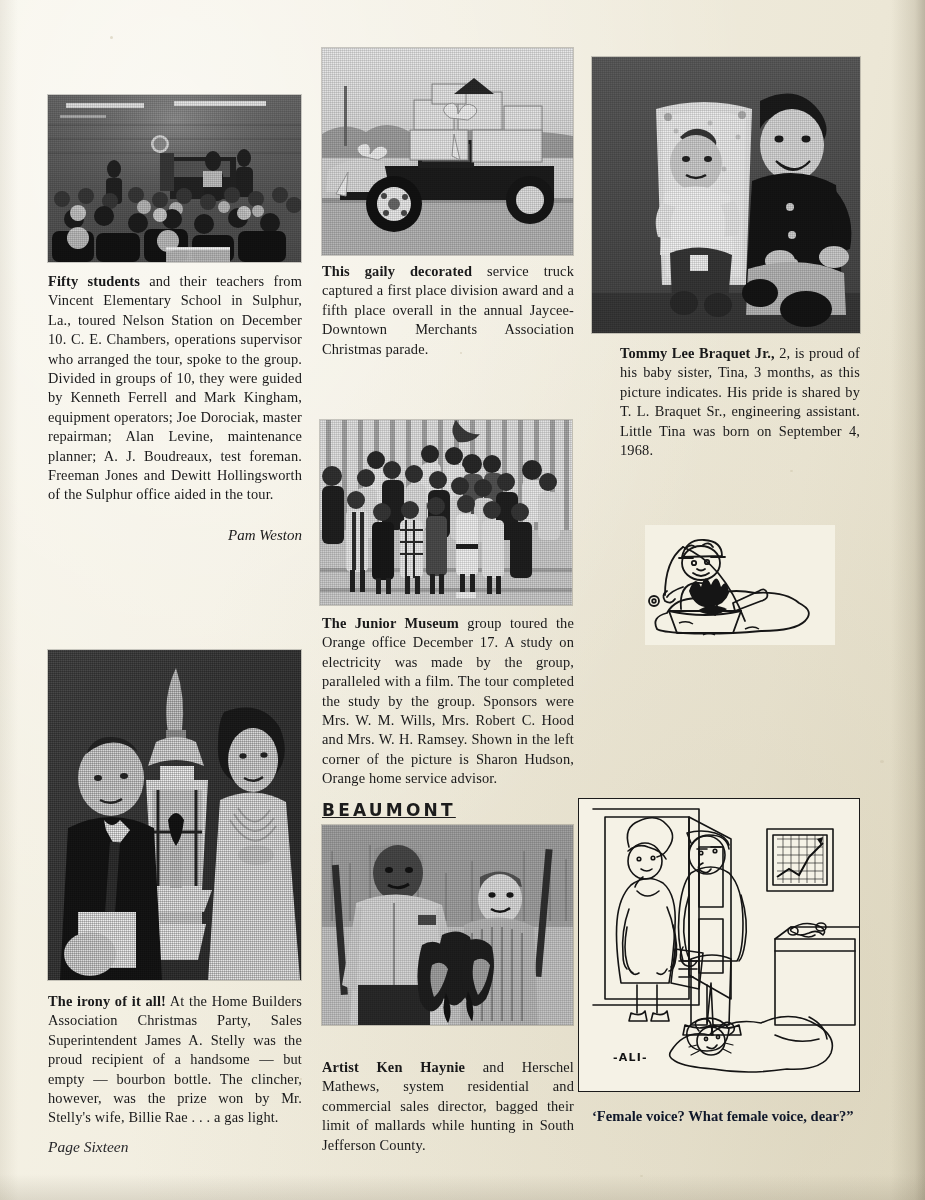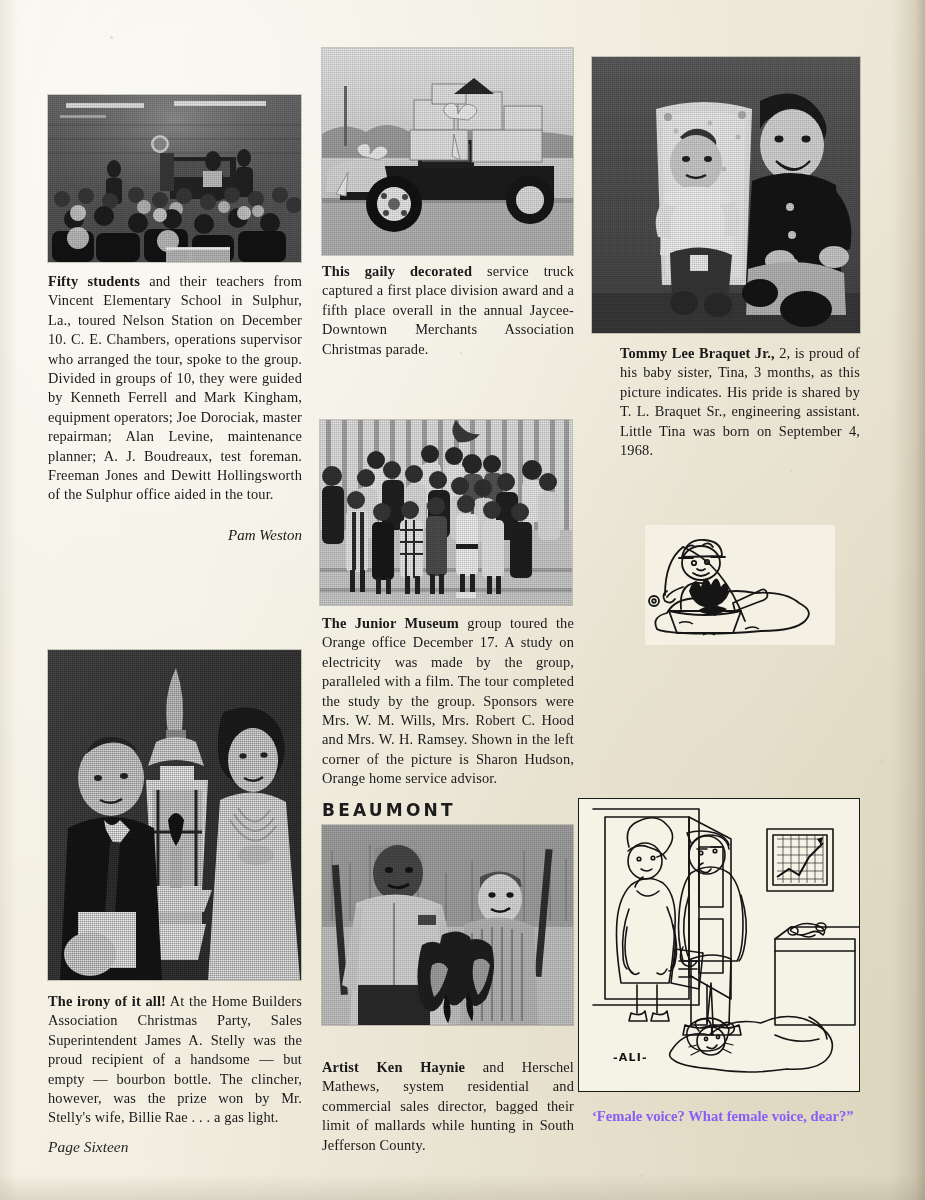--- a/index.html
+++ b/index.html
@@ -72,21 +72,21 @@
     font-family:Liberation Serif, serif;
     font-style:italic;
     font-size:15.5px;
     color:#27272a;
   }
   .cartoon-caption{
     position:absolute;
     font-family:"Liberation Serif", serif;
     font-weight:bold;
     font-size:14.6px;
-    color:#8b5cf6;
+    color:#0f172a;
     white-space:nowrap;
   }
 
   
   .photo{
     position:absolute;
     overflow:hidden;
     background:#7d7d79;
     box-shadow:0 0 0 1px rgba(60,58,50,.25);
     filter:grayscale(1) contrast(1.02);
@@ -479,21 +479,21 @@
       </g>
       <g class="halftone"></g>
     </svg>
     <div class="halftone"></div>
   </div>
 
   <div class="caption" style="left:322px;top:614px;width:252px;">
     <b>The Junior Museum</b><span> group toured the Orange office December 17. A study on electricity was made by the group, paralleled with a film. The tour completed the study by the group. Sponsors were Mrs. W. M. Wills, Mrs. Robert C. Hood and Mrs. W. H. Ramsey. Shown in the left corner of the picture is Sharon Hudson, Orange home service advisor.</span>
   </div>
 
-  <div class="section-head" style="left:322px;top:752px;">BEAUMONT</div>
+  <div class="section-head" style="left:322px;top:752px;text-decoration:underline;">BEAUMONT</div>
 
   <div class="photo" style="left:322px;top:825px;width:251px;height:200px;">
     <svg viewBox="0 0 251 200" preserveAspectRatio="none">
       <rect width="251" height="200" fill="#bbb9ae"></rect>
 
       <rect x="0" y="0" width="251" height="96" fill="#a3a197"></rect>
       <g stroke="#8a887e" stroke-width="2" opacity=".85">
         <path d="M10 96 v-70 M28 96 v-58 M48 96 v-76 M70 96 v-52 M96 96 v-66 M124 96 v-48"></path>
         <path d="M150 96 v-60 M176 96 v-44 M202 96 v-70 M228 96 v-54 M244 96 v-62"></path>
       </g>

